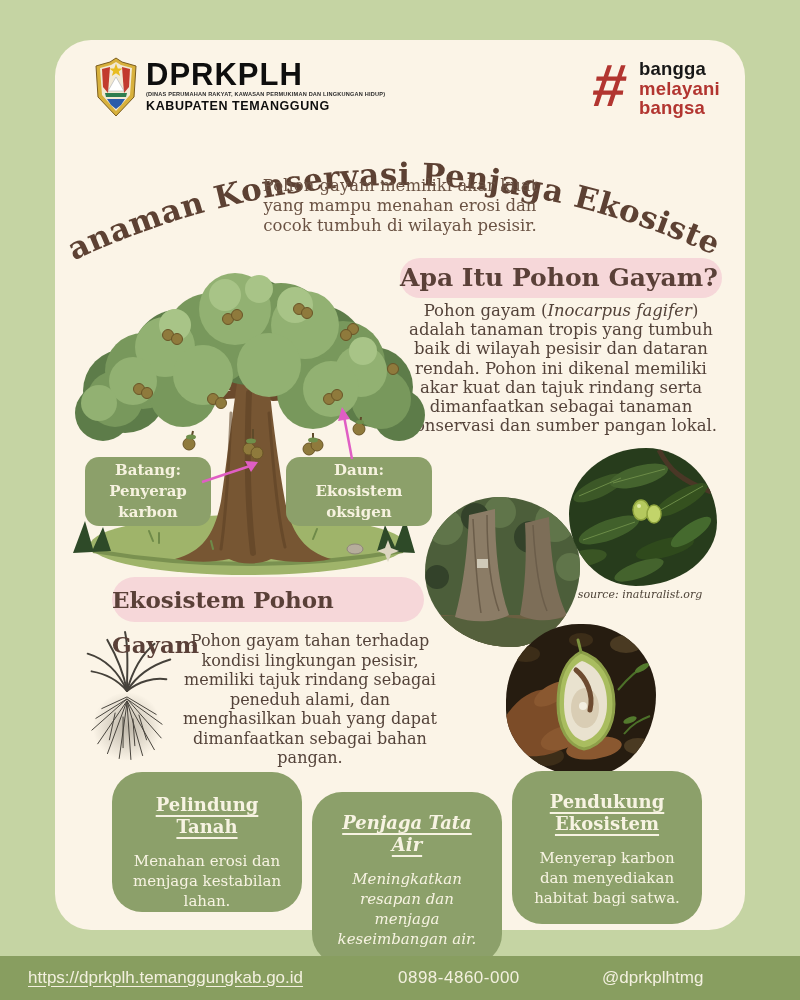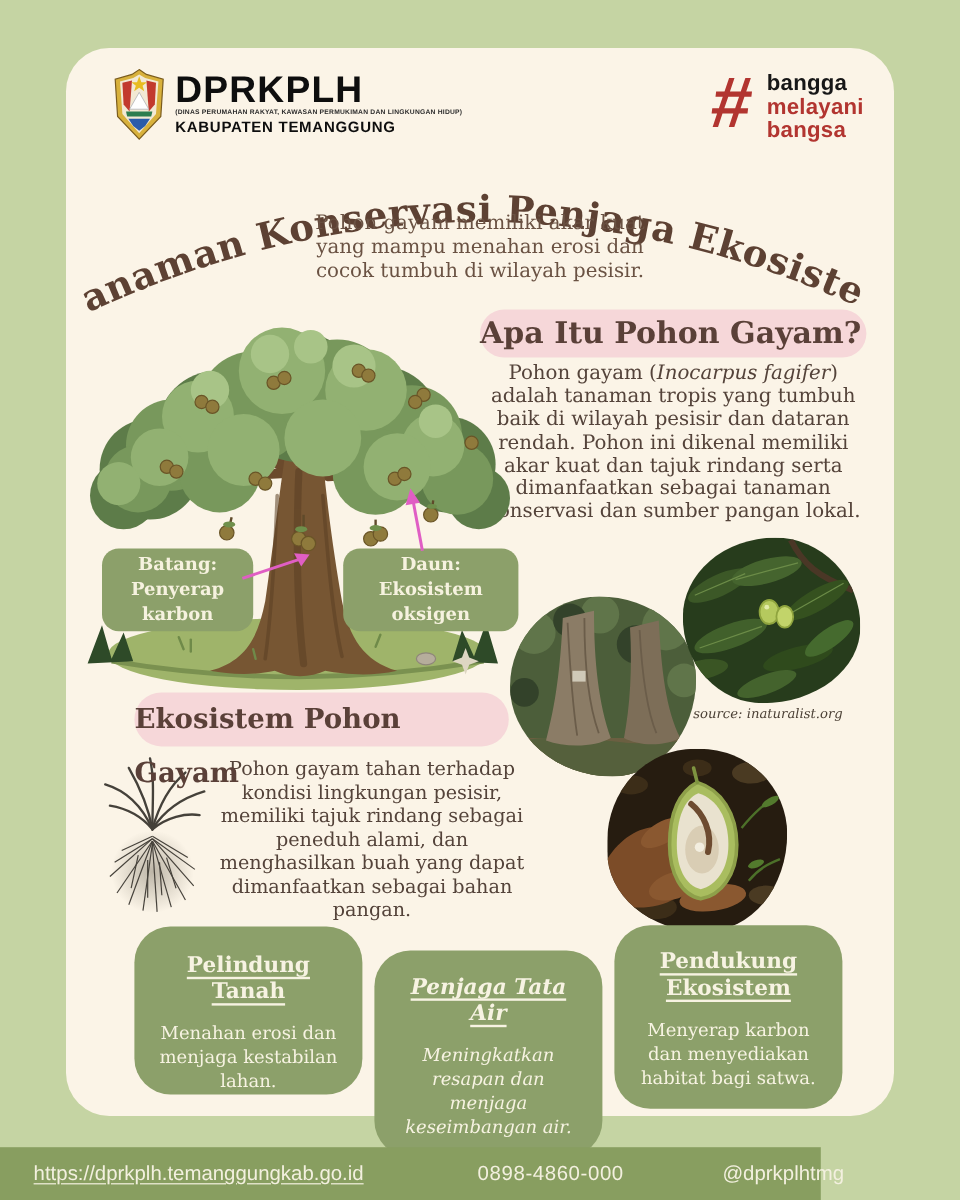--- a/index.html
+++ b/index.html
@@ -56,21 +56,21 @@
   .benefit{background:#8ca06a;border-radius:30px;color:#f7f3e2;text-align:center;z-index:2;
     display:flex;flex-direction:column;align-items:center;}
   .benefit .b-title{margin-top:20px;font-size:18px;font-weight:bold;
     text-decoration:underline;text-underline-offset:4px;text-decoration-thickness:1.5px;
     line-height:22px;padding:0 14px;}
   .benefit .b-body{margin-top:13px;font-size:15px;line-height:20px;padding:0 16px;}
   .benefit-1{left:112px;top:772px;width:190px;height:140px;justify-content:center;}
   .benefit-2{left:312px;top:792px;width:190px;height:172px;font-style:italic;}
   .benefit-3{left:512px;top:771px;width:190px;height:153px;}
   
-  .footer-band{left:0;top:956px;width:684px;height:44px;background:#889e60;z-index:2;
+  .footer-band{left:0;top:956px;width:800px;height:44px;background:#889e60;z-index:2;
     font-family:"Liberation Sans",sans-serif;color:#f3f0df;font-size:17px;}
   .footer-band .f-item{position:absolute;top:0;line-height:44px;}
   .f-web{left:28px;text-decoration:underline;text-underline-offset:3px;}
   .f-phone{left:398px;letter-spacing:.5px;}
   .f-social{left:602px;}
 </style>
 </head>
 <body>
 
 <div class="abs card"></div>

